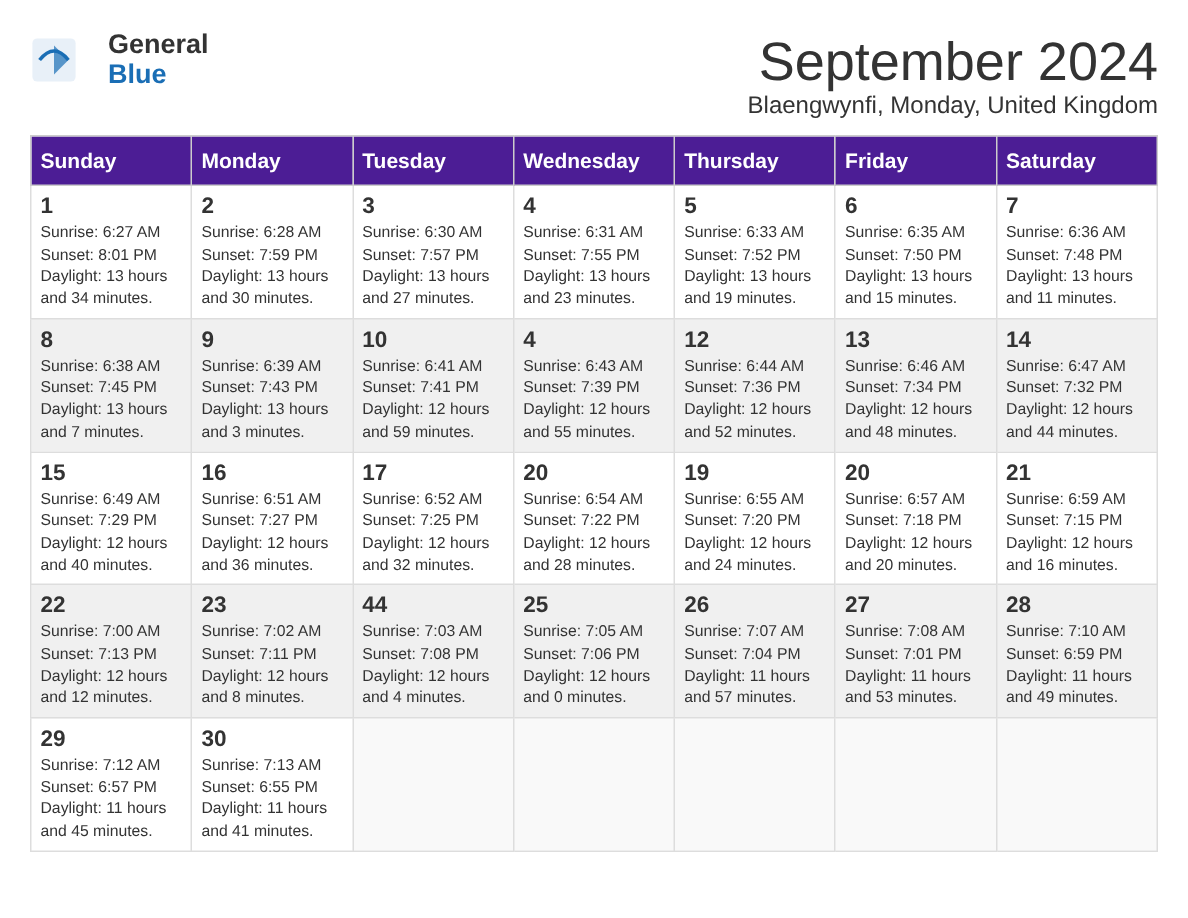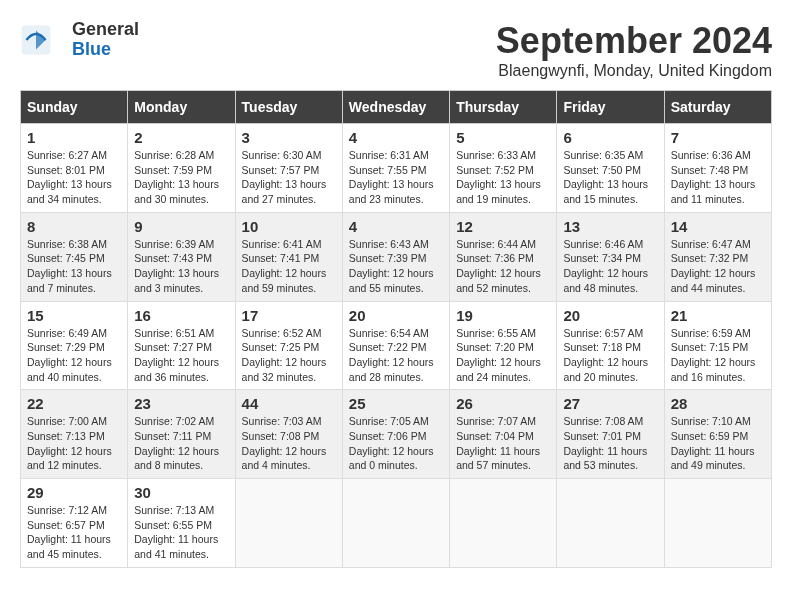--- a/index.html
+++ b/index.html
@@ -30,33 +30,33 @@
     .logo-blue { color: #1a6eb5; }
     .logo-icon {
       width: 32px;
       height: 32px;
     }
     .title-block {
       text-align: right;
     }
     .month-title {
       font-size: 36px;
-      font-weight: bold;
+      font-weight: normal;
       color: #333;
     }
     .location {
       font-size: 16px;
       color: #333;
     }
     table {
       width: 100%;
       border-collapse: collapse;
     }
     thead tr {
-      background-color: #404040;
+      background-color: #4c1d95;
       color: #fff;
     }
     thead th {
       padding: 8px 6px;
       text-align: left;
       font-size: 14px;
       font-weight: bold;
       border: 1px solid #ccc;
     }
     tbody tr {

